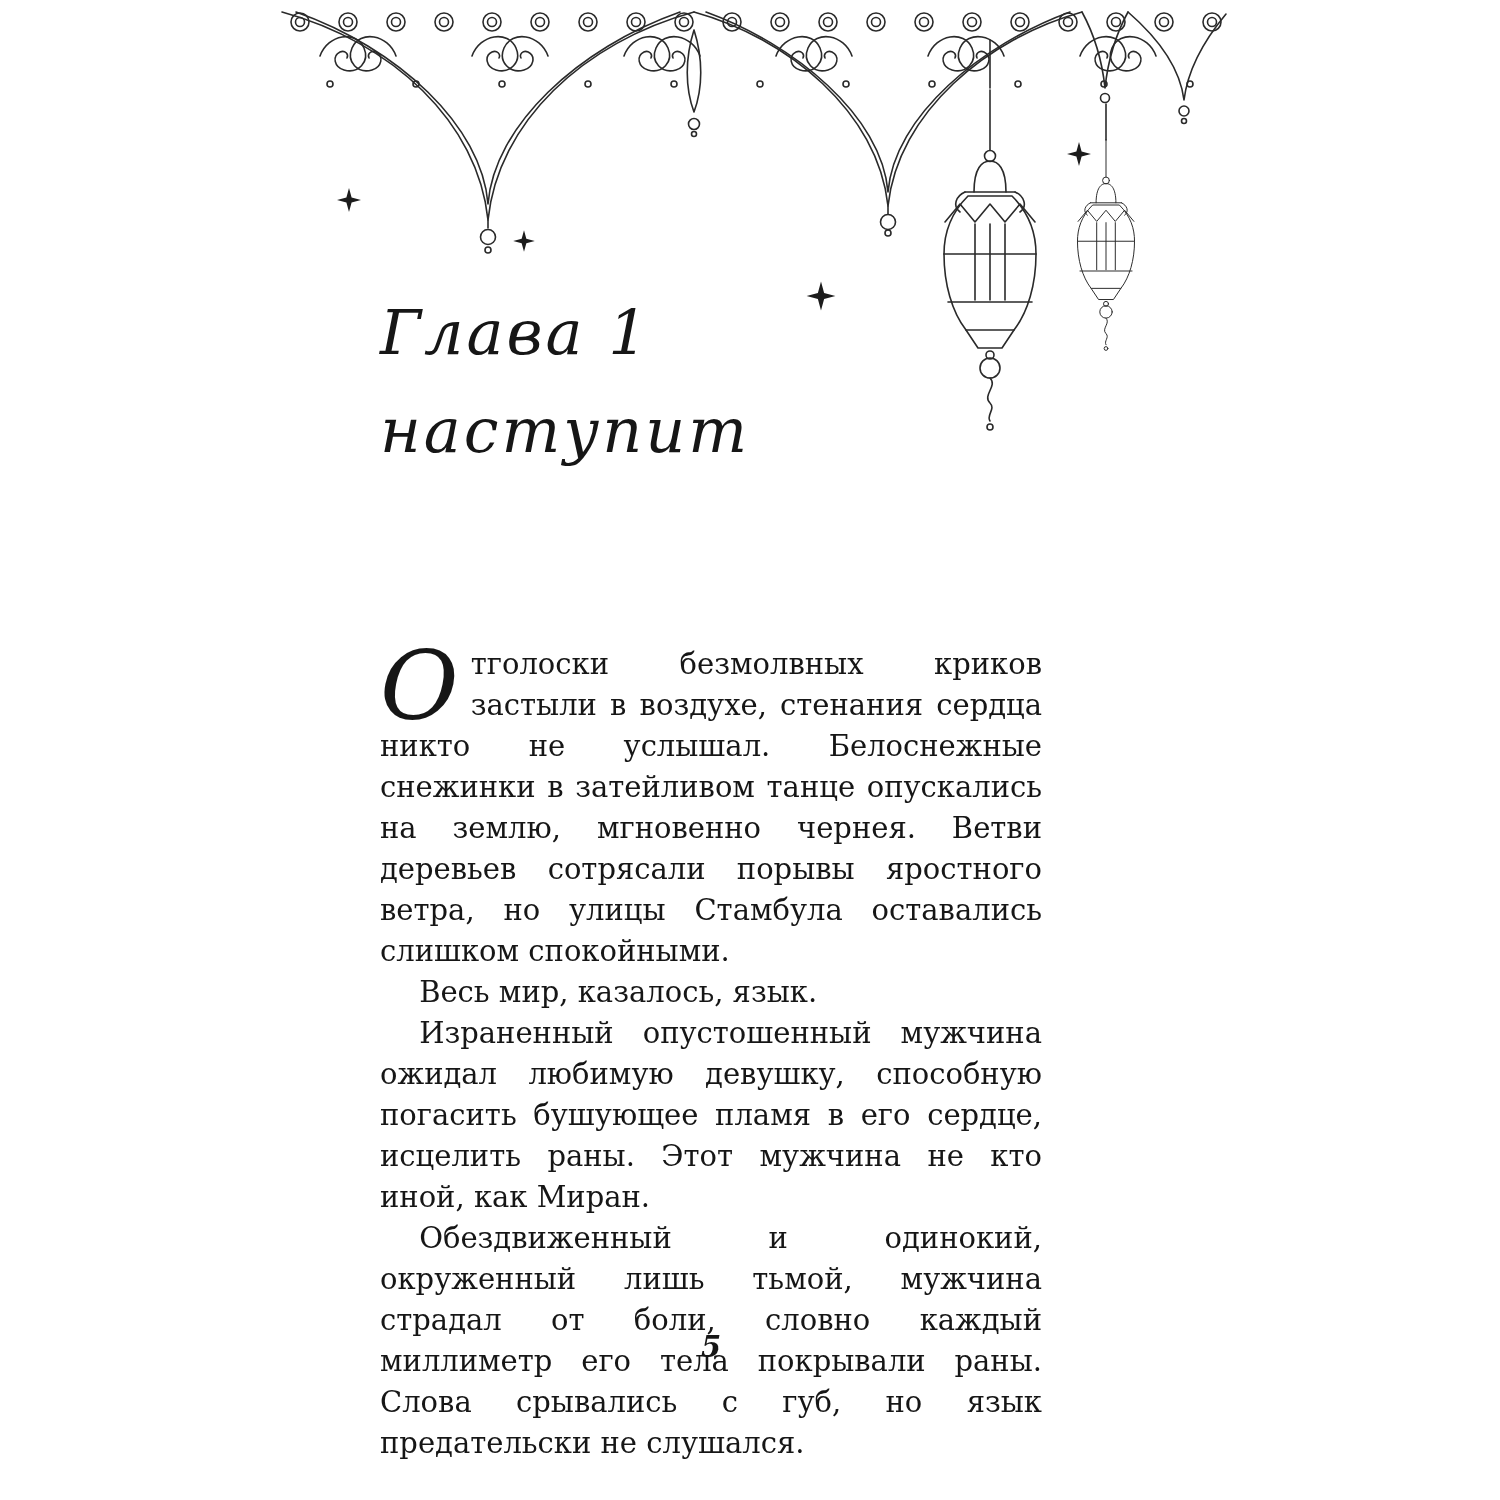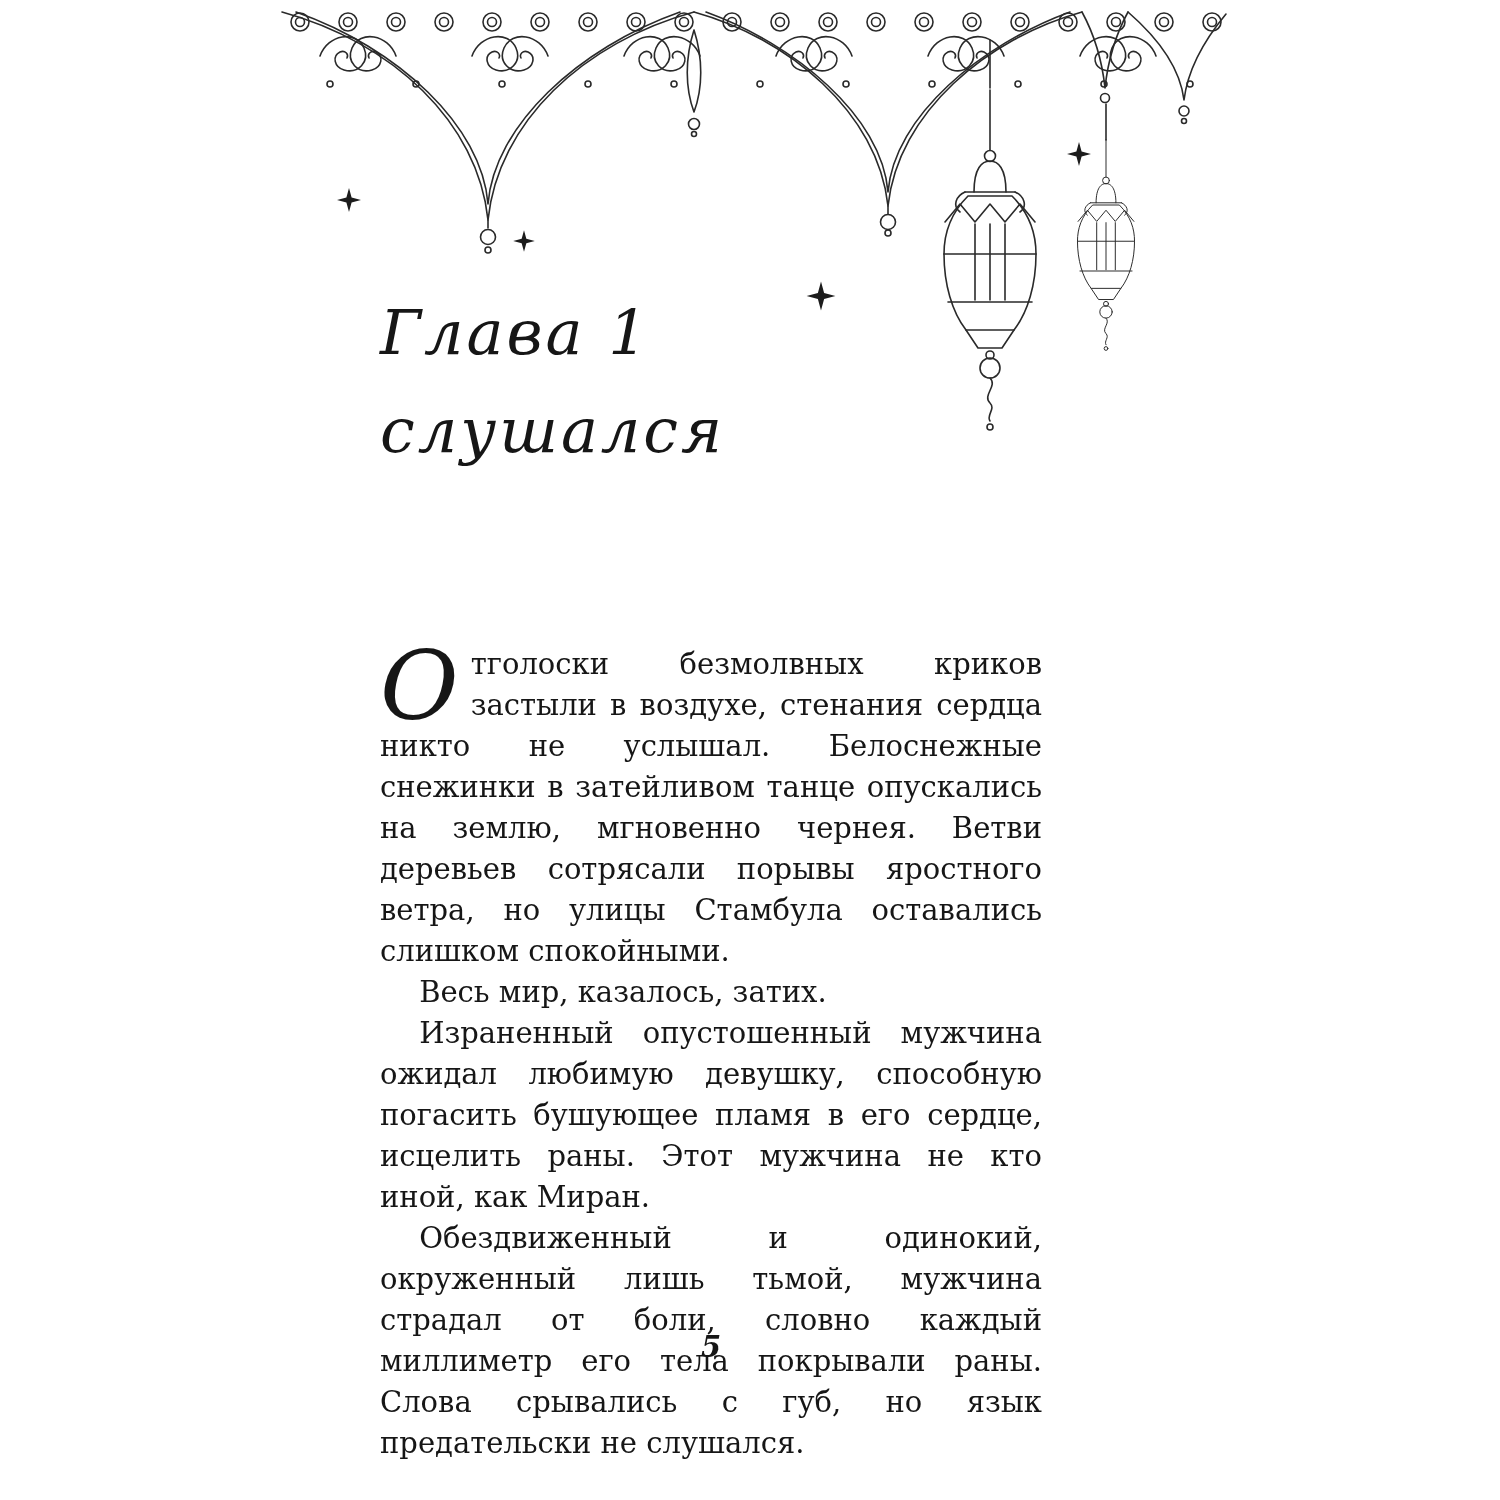--- a/index.html
+++ b/index.html
@@ -187,25 +187,25 @@
     <g fill="#1c1c1c" stroke="none">
       <use href="#star4" transform="translate(349,200)"></use>
       <use href="#star4" transform="translate(524,241) scale(0.9)"></use>
       <use href="#star4" transform="translate(821,296) scale(1.2)"></use>
       <use href="#star4" transform="translate(1079,154)"></use>
     </g>
   </svg>
 
   <div class="chapter">
     <div class="chapter-line">Глава 1</div>
-    <div class="chapter-line">слушался</div>
+    <div class="chapter-line">наступит</div>
   </div>
 
   <div class="body-text">
     <p class="first"><span class="dropcap">О</span><span>тголоски безмолвных криков застыли в воздухе, стенания сердца никто не услы­шал. Белоснежные снежинки в затейливом тан­це опускались на землю, мгновенно чернея. Ветви деревьев сотрясали порывы яростного ветра, но улицы Стамбула оставались слишком спокойными.</span></p>
-    <p>Весь мир, казалось, затих.</p>
+    <p>Весь мир, казалось, язык.</p>
     <p>Израненный опустошенный мужчина ожи­дал любимую девушку, способную погасить бу­шующее пламя в его сердце, исцелить раны. Этот мужчина не кто иной, как Миран.</p>
     <p>Обездвиженный и одинокий, окруженный лишь тьмой, мужчина страдал от боли, словно каждый миллиметр его тела покрывали раны. Слова срывались с губ, но язык предательски не слушался.</p>
   </div>
 
   <div class="page-number">5</div>
 
 </div>
 
 </body></html>

